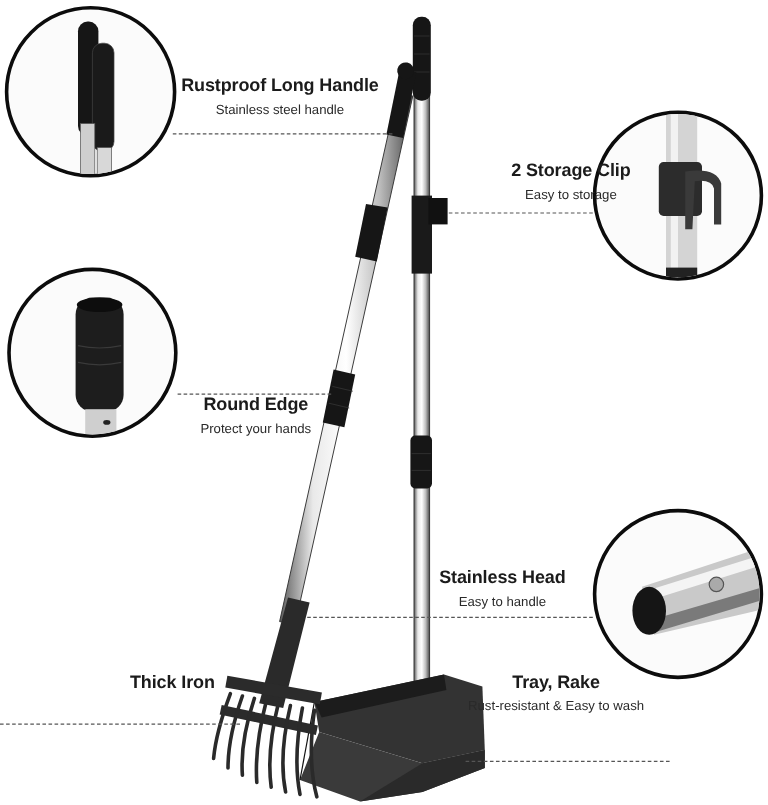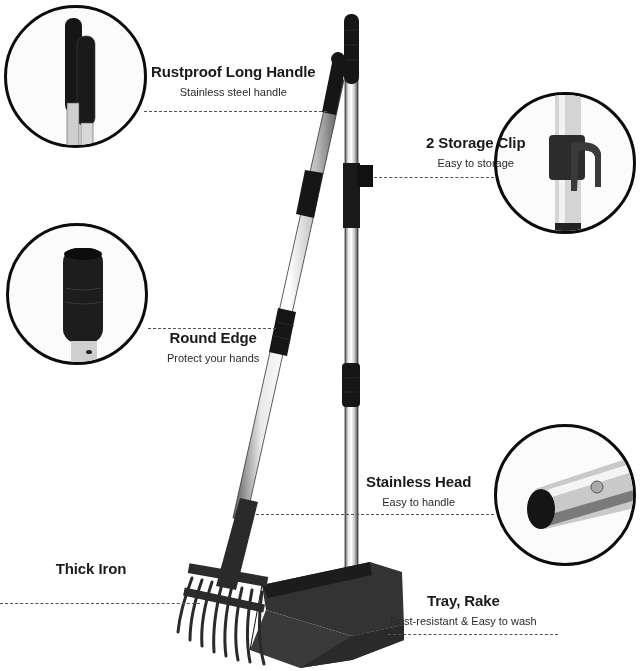--- a/index.html
+++ b/index.html
@@ -139,24 +139,24 @@
     <div class="sub">Protect your hands</div>
   </div>
   <div class="dash" style="left:148px;top:328px;width:128px;"></div>
 
   <div class="callout" style="left:366px;top:473px;">
     <div class="title">Stainless Head</div>
     <div class="sub">Easy to handle</div>
   </div>
   <div class="dash" style="left:256px;top:514px;width:238px;"></div>
 
-  <div class="callout" style="left:3px;top:560px;width:176px;">
+  <div class="callout" style="left:3px;top:560px;text-align:right;width:176px;">
     <div class="title">Thick Iron</div>
   </div>
   <div class="dash" style="left:0px;top:603px;width:200px;"></div>
 
-  <div class="callout" style="left:390px;top:592px;">
+  <div class="callout" style="left:390px;top:560px;">
     <div class="title">Tray, Rake</div>
     <div class="sub">Rust-resistant &amp; Easy to wash</div>
   </div>
   <div class="dash" style="left:388px;top:634px;width:170px;"></div>
 
 </div>
 
 </body></html>

